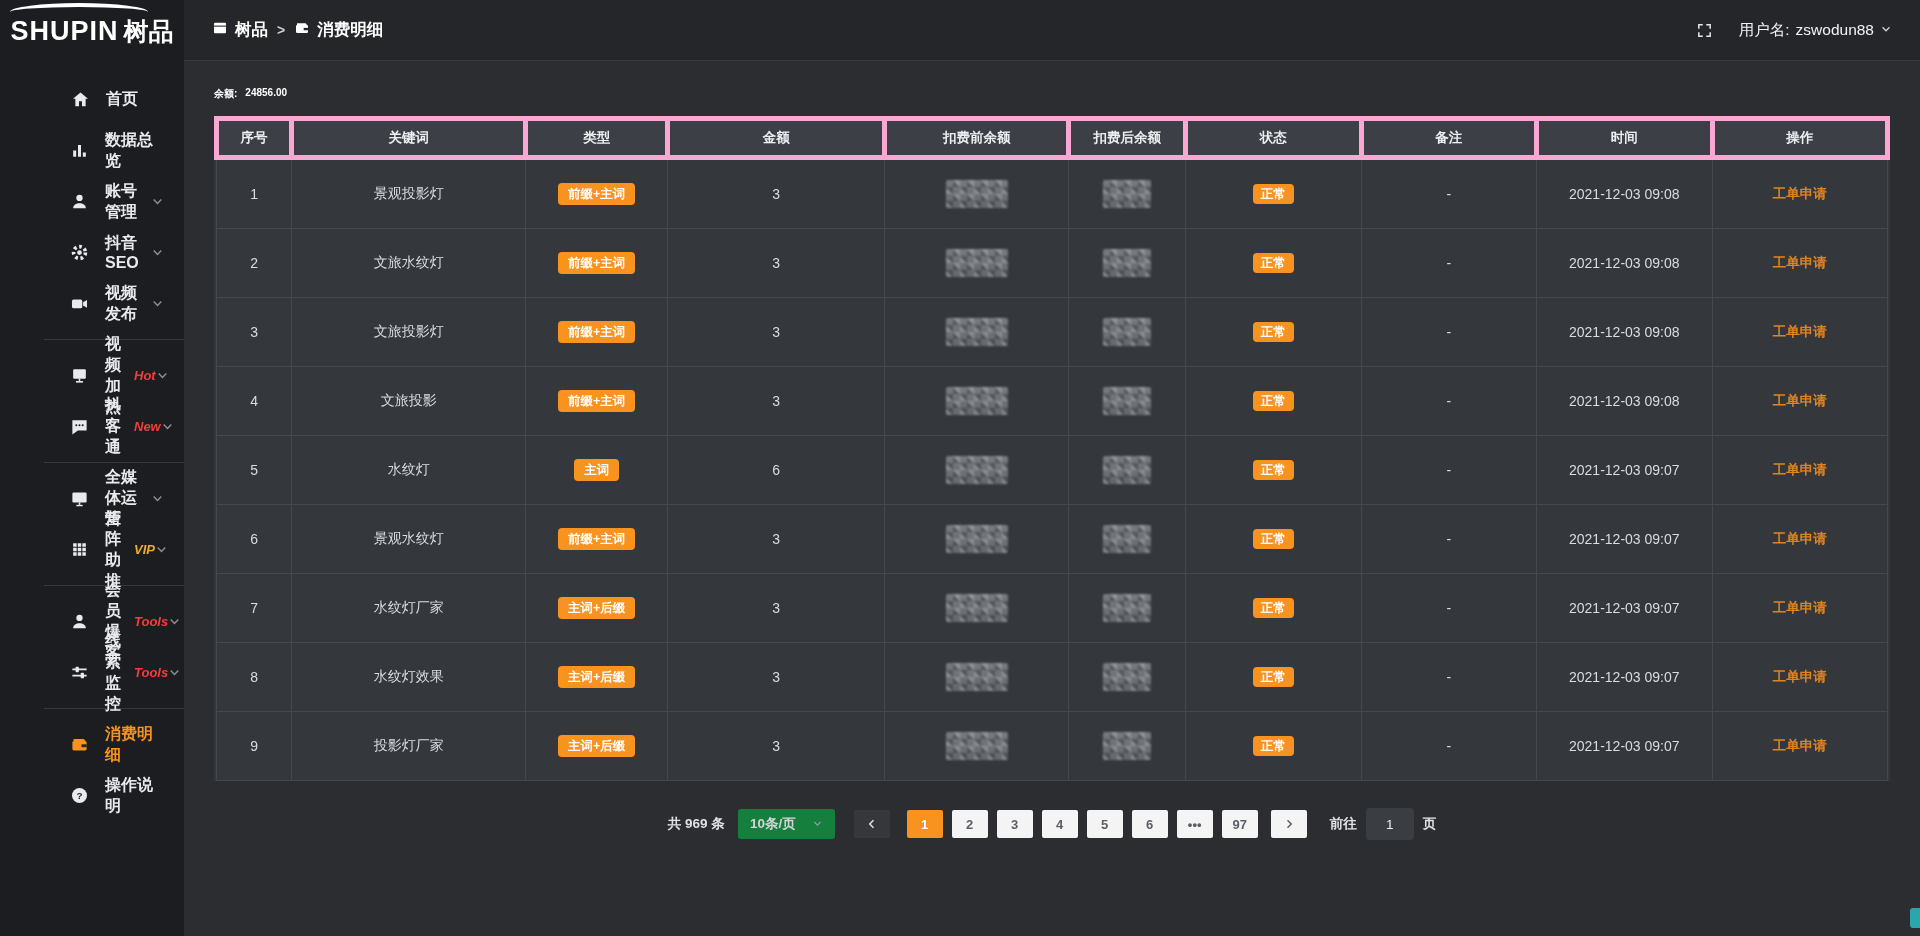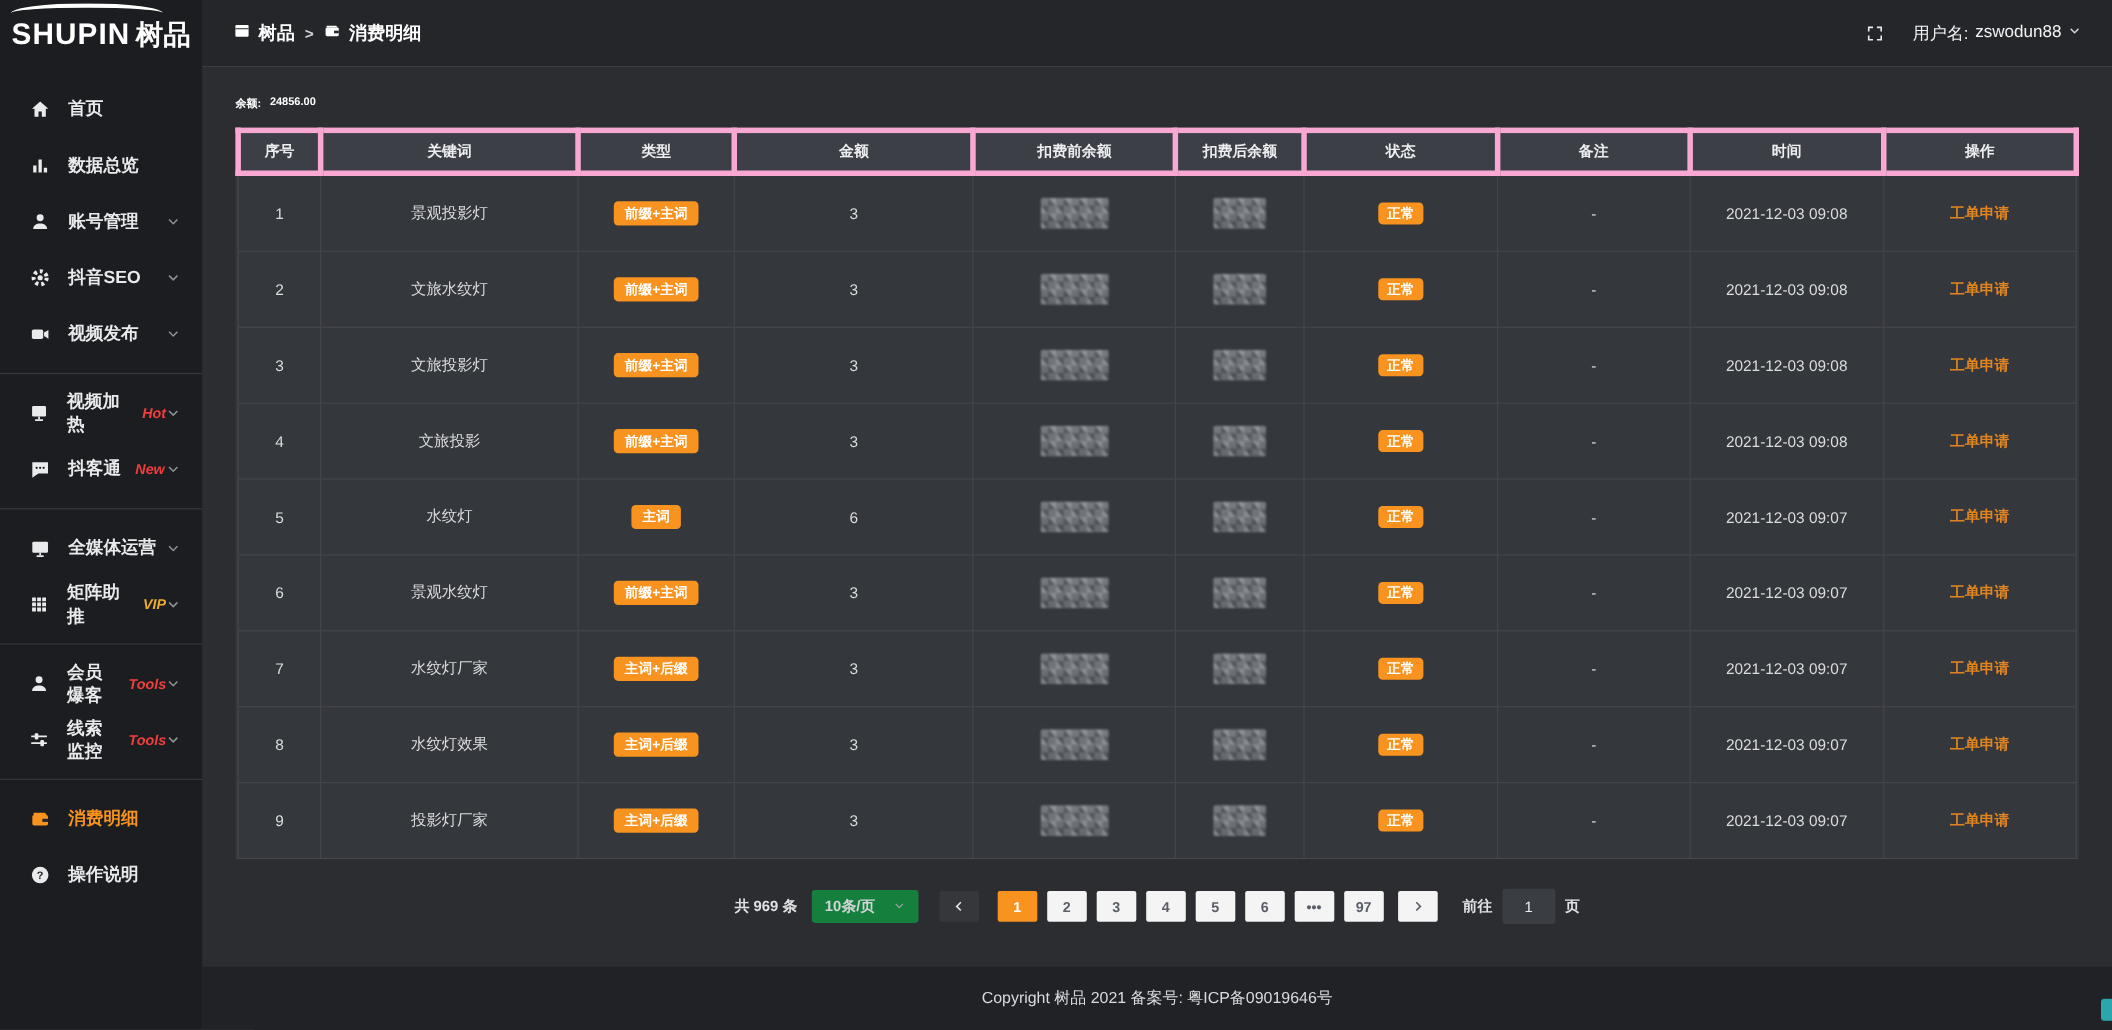--- a/index.html
+++ b/index.html
@@ -5,21 +5,21 @@
   html,body{margin:0;padding:0;width:1920px;height:936px;overflow:hidden;
     font-family:"Liberation Sans","DejaVu Sans",sans-serif;background:#2b2d31;color:#e4e5e7;}
   .app{display:flex;width:1920px;height:936px;}
 
   
   .sidebar{width:184px;flex-shrink:0;background:#1c1d20;display:flex;flex-direction:column;}
   .logo{height:62px;display:flex;align-items:center;justify-content:center;position:relative;color:#fff;cursor:pointer;}
   .logo-arc{position:absolute;top:3px;left:10px;width:138px;height:14px;border-top:4px solid #fff;border-radius:50%;}
   .logo-en{font-size:27px;font-weight:800;letter-spacing:1px;}
   .logo-cn{font-size:25px;font-weight:800;margin-left:5px;}
-  .menu{padding-top:12px;}
+  .menu{padding-top:12px;padding-left:44px;}
   .m-item{height:51px;display:flex;align-items:center;padding:0 20px 0 26px;color:#e9eaec;
     font-size:16px;font-weight:600;cursor:pointer;}
   .m-item .ic{width:20px;height:20px;margin-right:16px;display:flex;align-items:center;justify-content:center;}
   .m-item .ic svg{width:19px;height:19px;}
   .m-item.active{color:#f7931e;}
   .tag{margin-left:13px;font-style:italic;font-weight:bold;font-size:13px;}
   .tag-red{color:#f23d3d;}
   .tag-gold{color:#edac2f;}
   .chev{margin-left:auto;color:#8f9194;display:flex;}
   .chev svg{width:13px;height:13px;}
@@ -515,19 +515,16 @@
             </svg>
           </span>
           <span class="goto">
             <span>前往</span>
             <input class="goto-input" value="1" style="">
             <span>页</span>
           </span>
         </div>
     </main>
 
-    <footer class="footer">
-      <span>Copyright 树品 2021 备案号: 粤ICP备09019646号</span>
-    </footer>
   </div>
 </div>
 
 <div class="chat-sliver"></div>
 
 </body></html>

